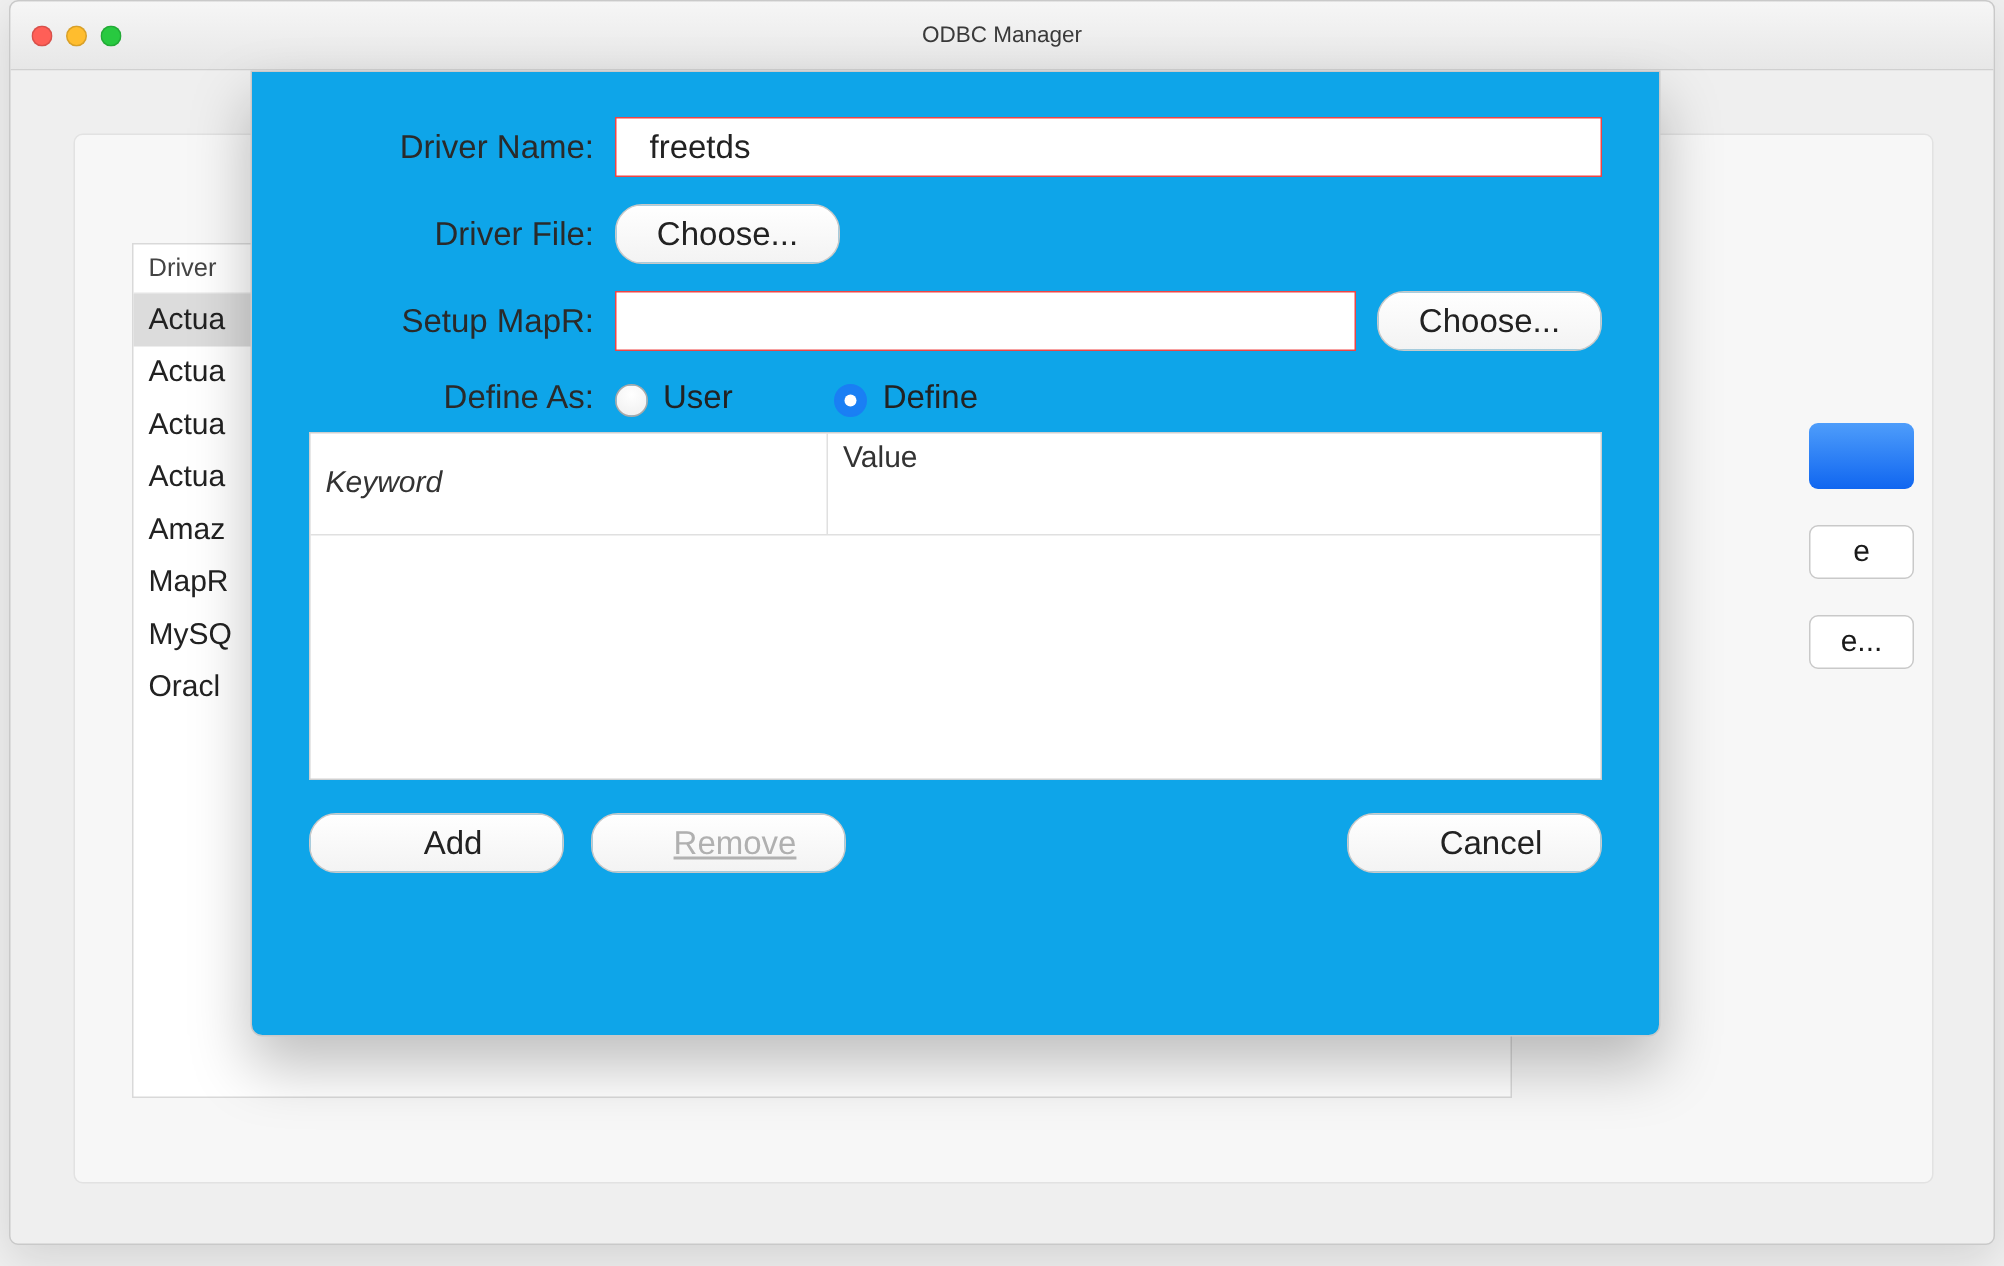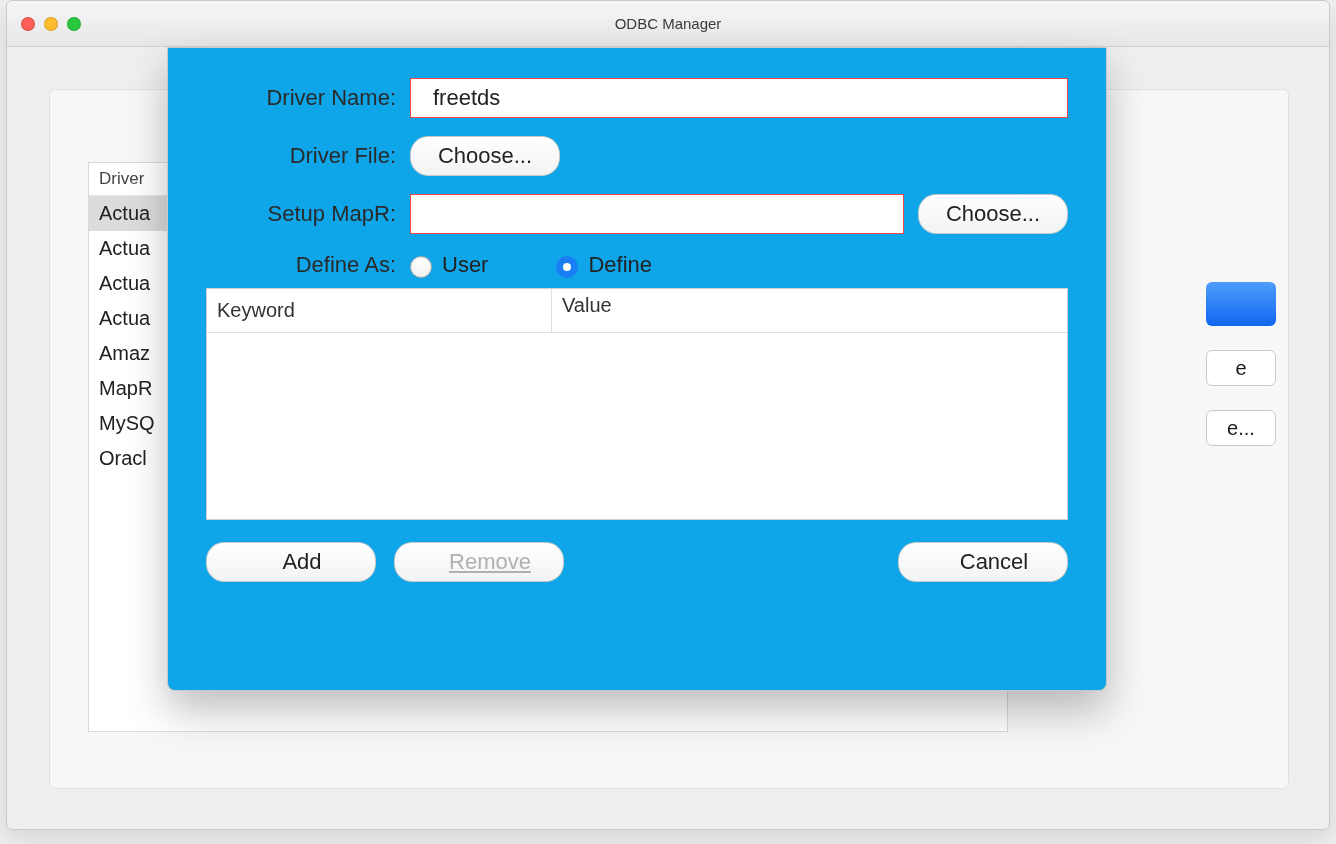--- a/index.html
+++ b/index.html
@@ -176,21 +176,21 @@
     margin: 6px 0 22px 0;
     height: 232px;
     background:#fff;
     border:1px solid #cfcfcf;
     display:flex;flex-direction:column;
   }
   .kv-head {
     display:flex; border-bottom:1px solid #e0e0e0;
     font-size:20px;color:#333;
   }
-  .kv-head .col1 { width:345px; padding:10px 10px; border-right:1px solid #e0e0e0;}
+  .kv-head .col1 { width:345px; padding:22px 10px; border-right:1px solid #e0e0e0;font-style:italic;}
   .kv-head .col2 { flex:1; padding:5px 10px;}
   .kv-body { flex:1; }
 
   .footer {
     display:flex;
     gap:18px;
     align-items:center;
   }
   .footer .spacer { flex:1; }
   .footer .mac-btn { min-width:170px;padding-left:44px; }

